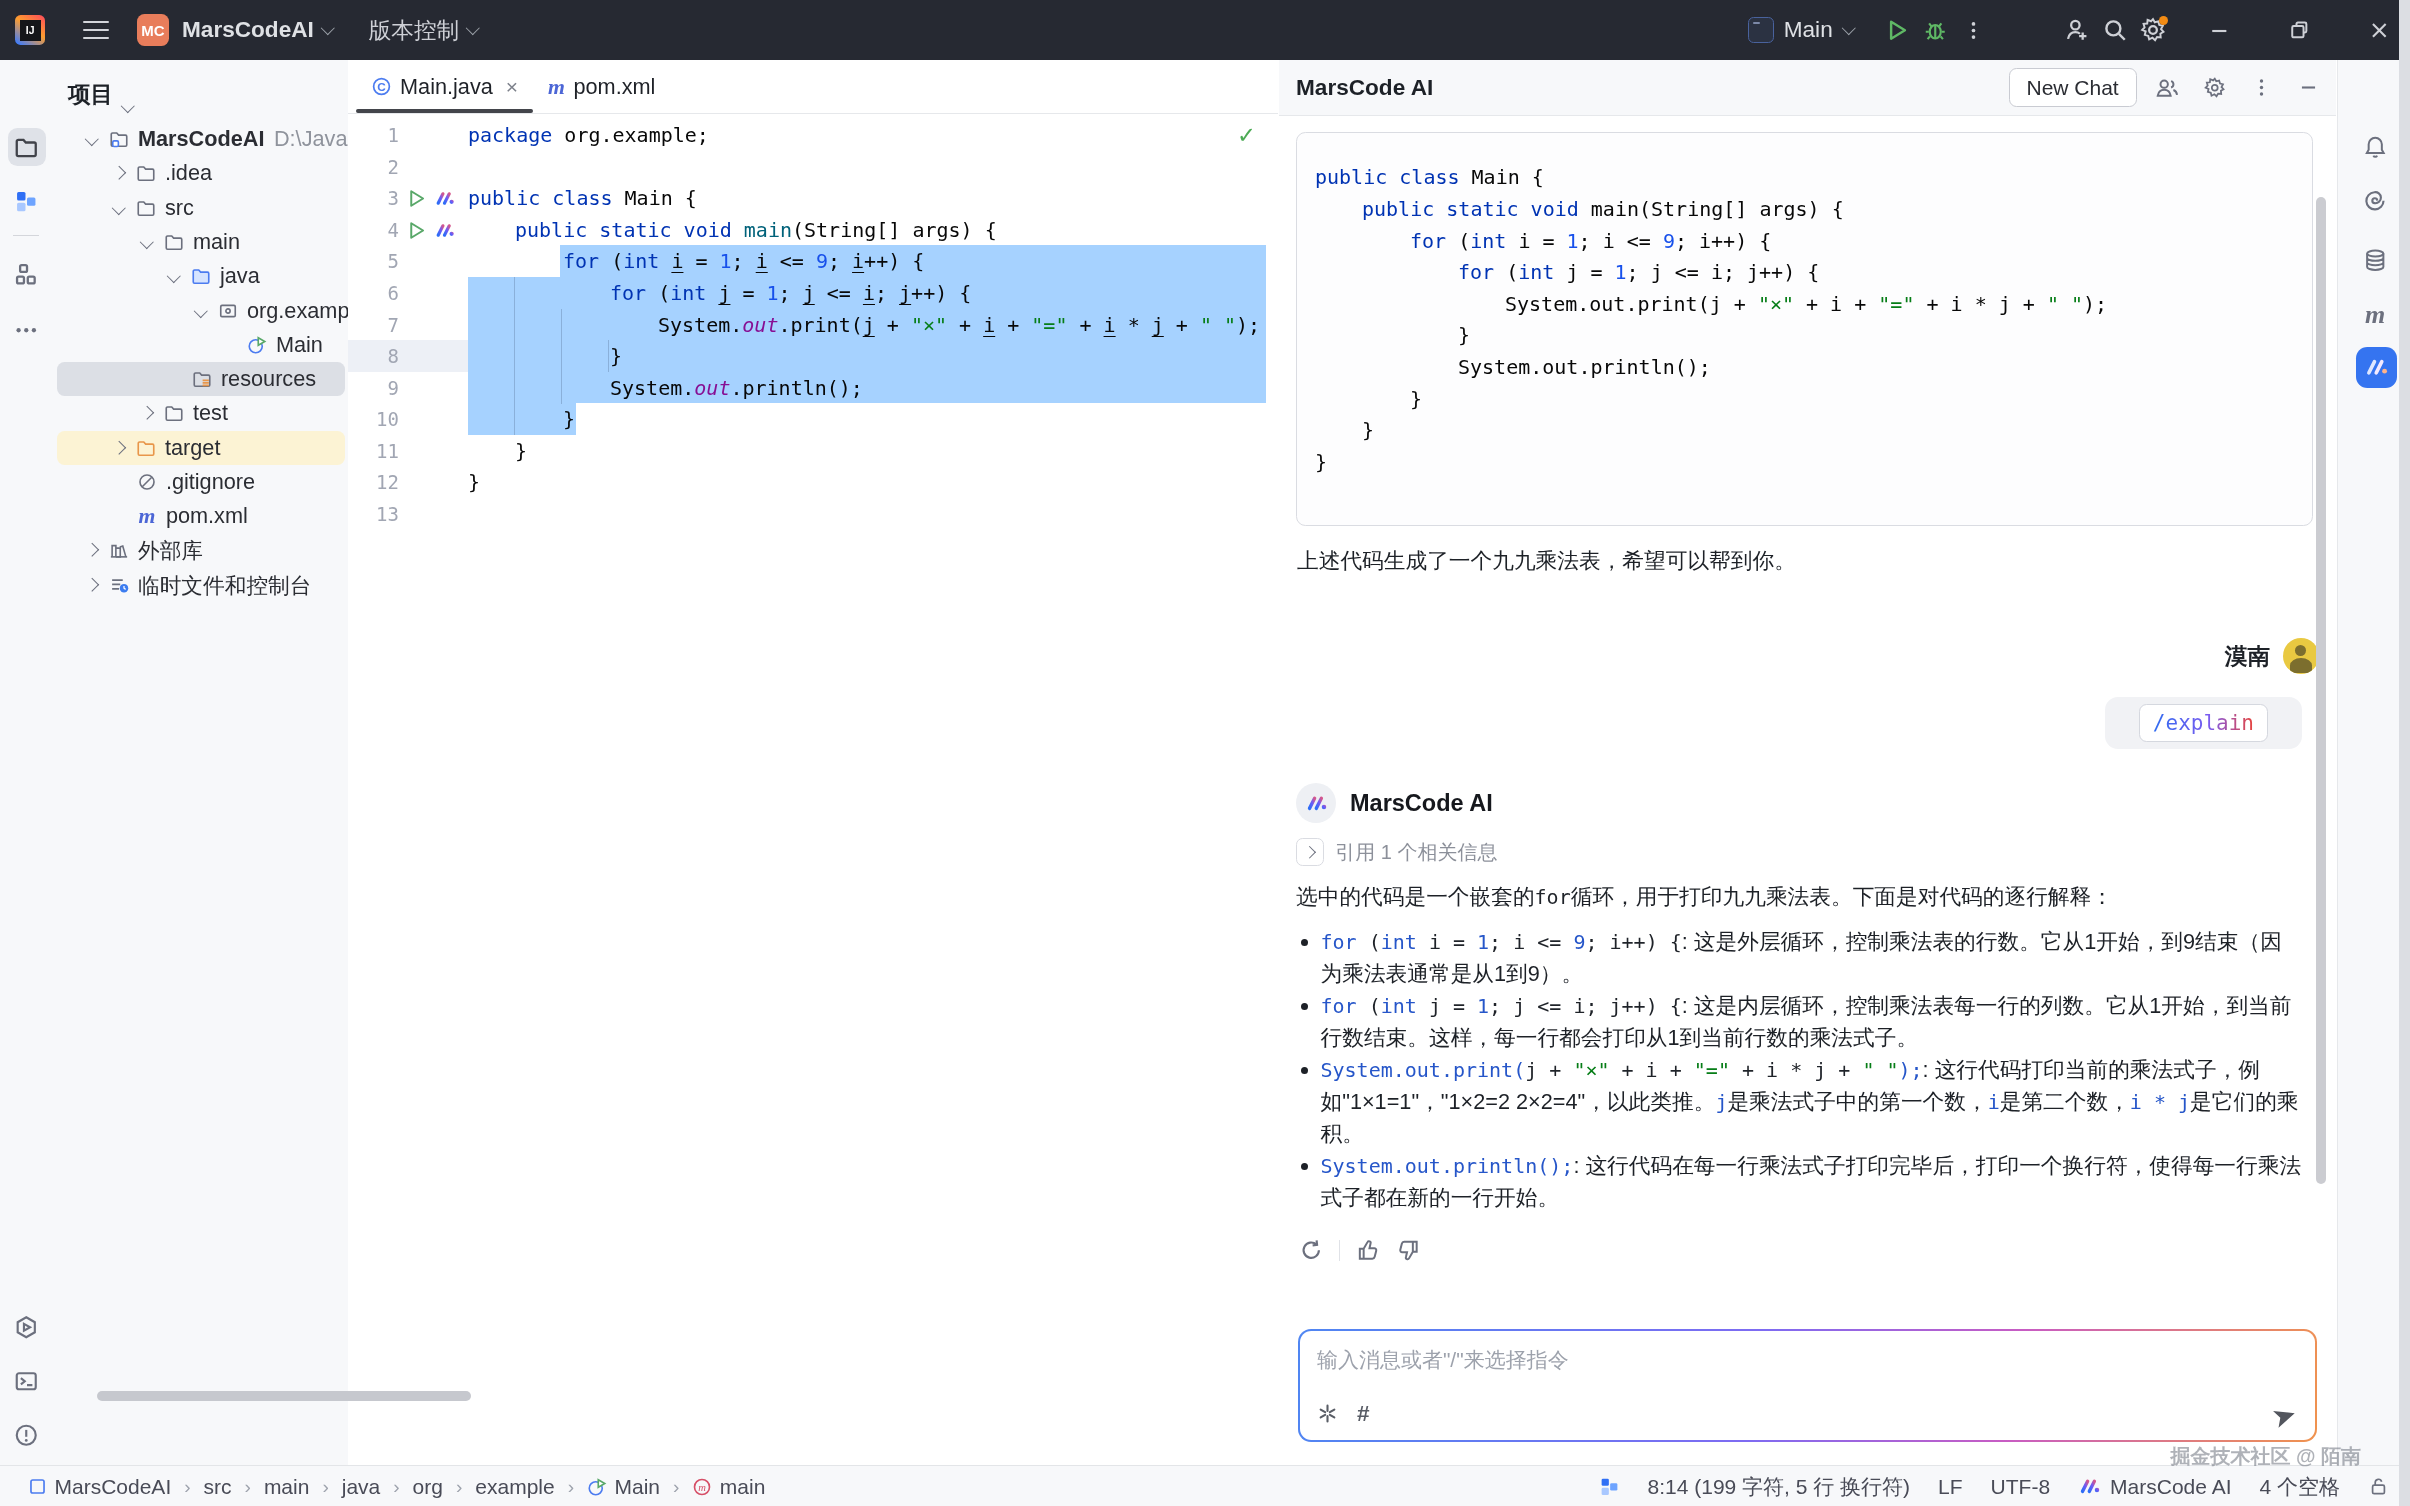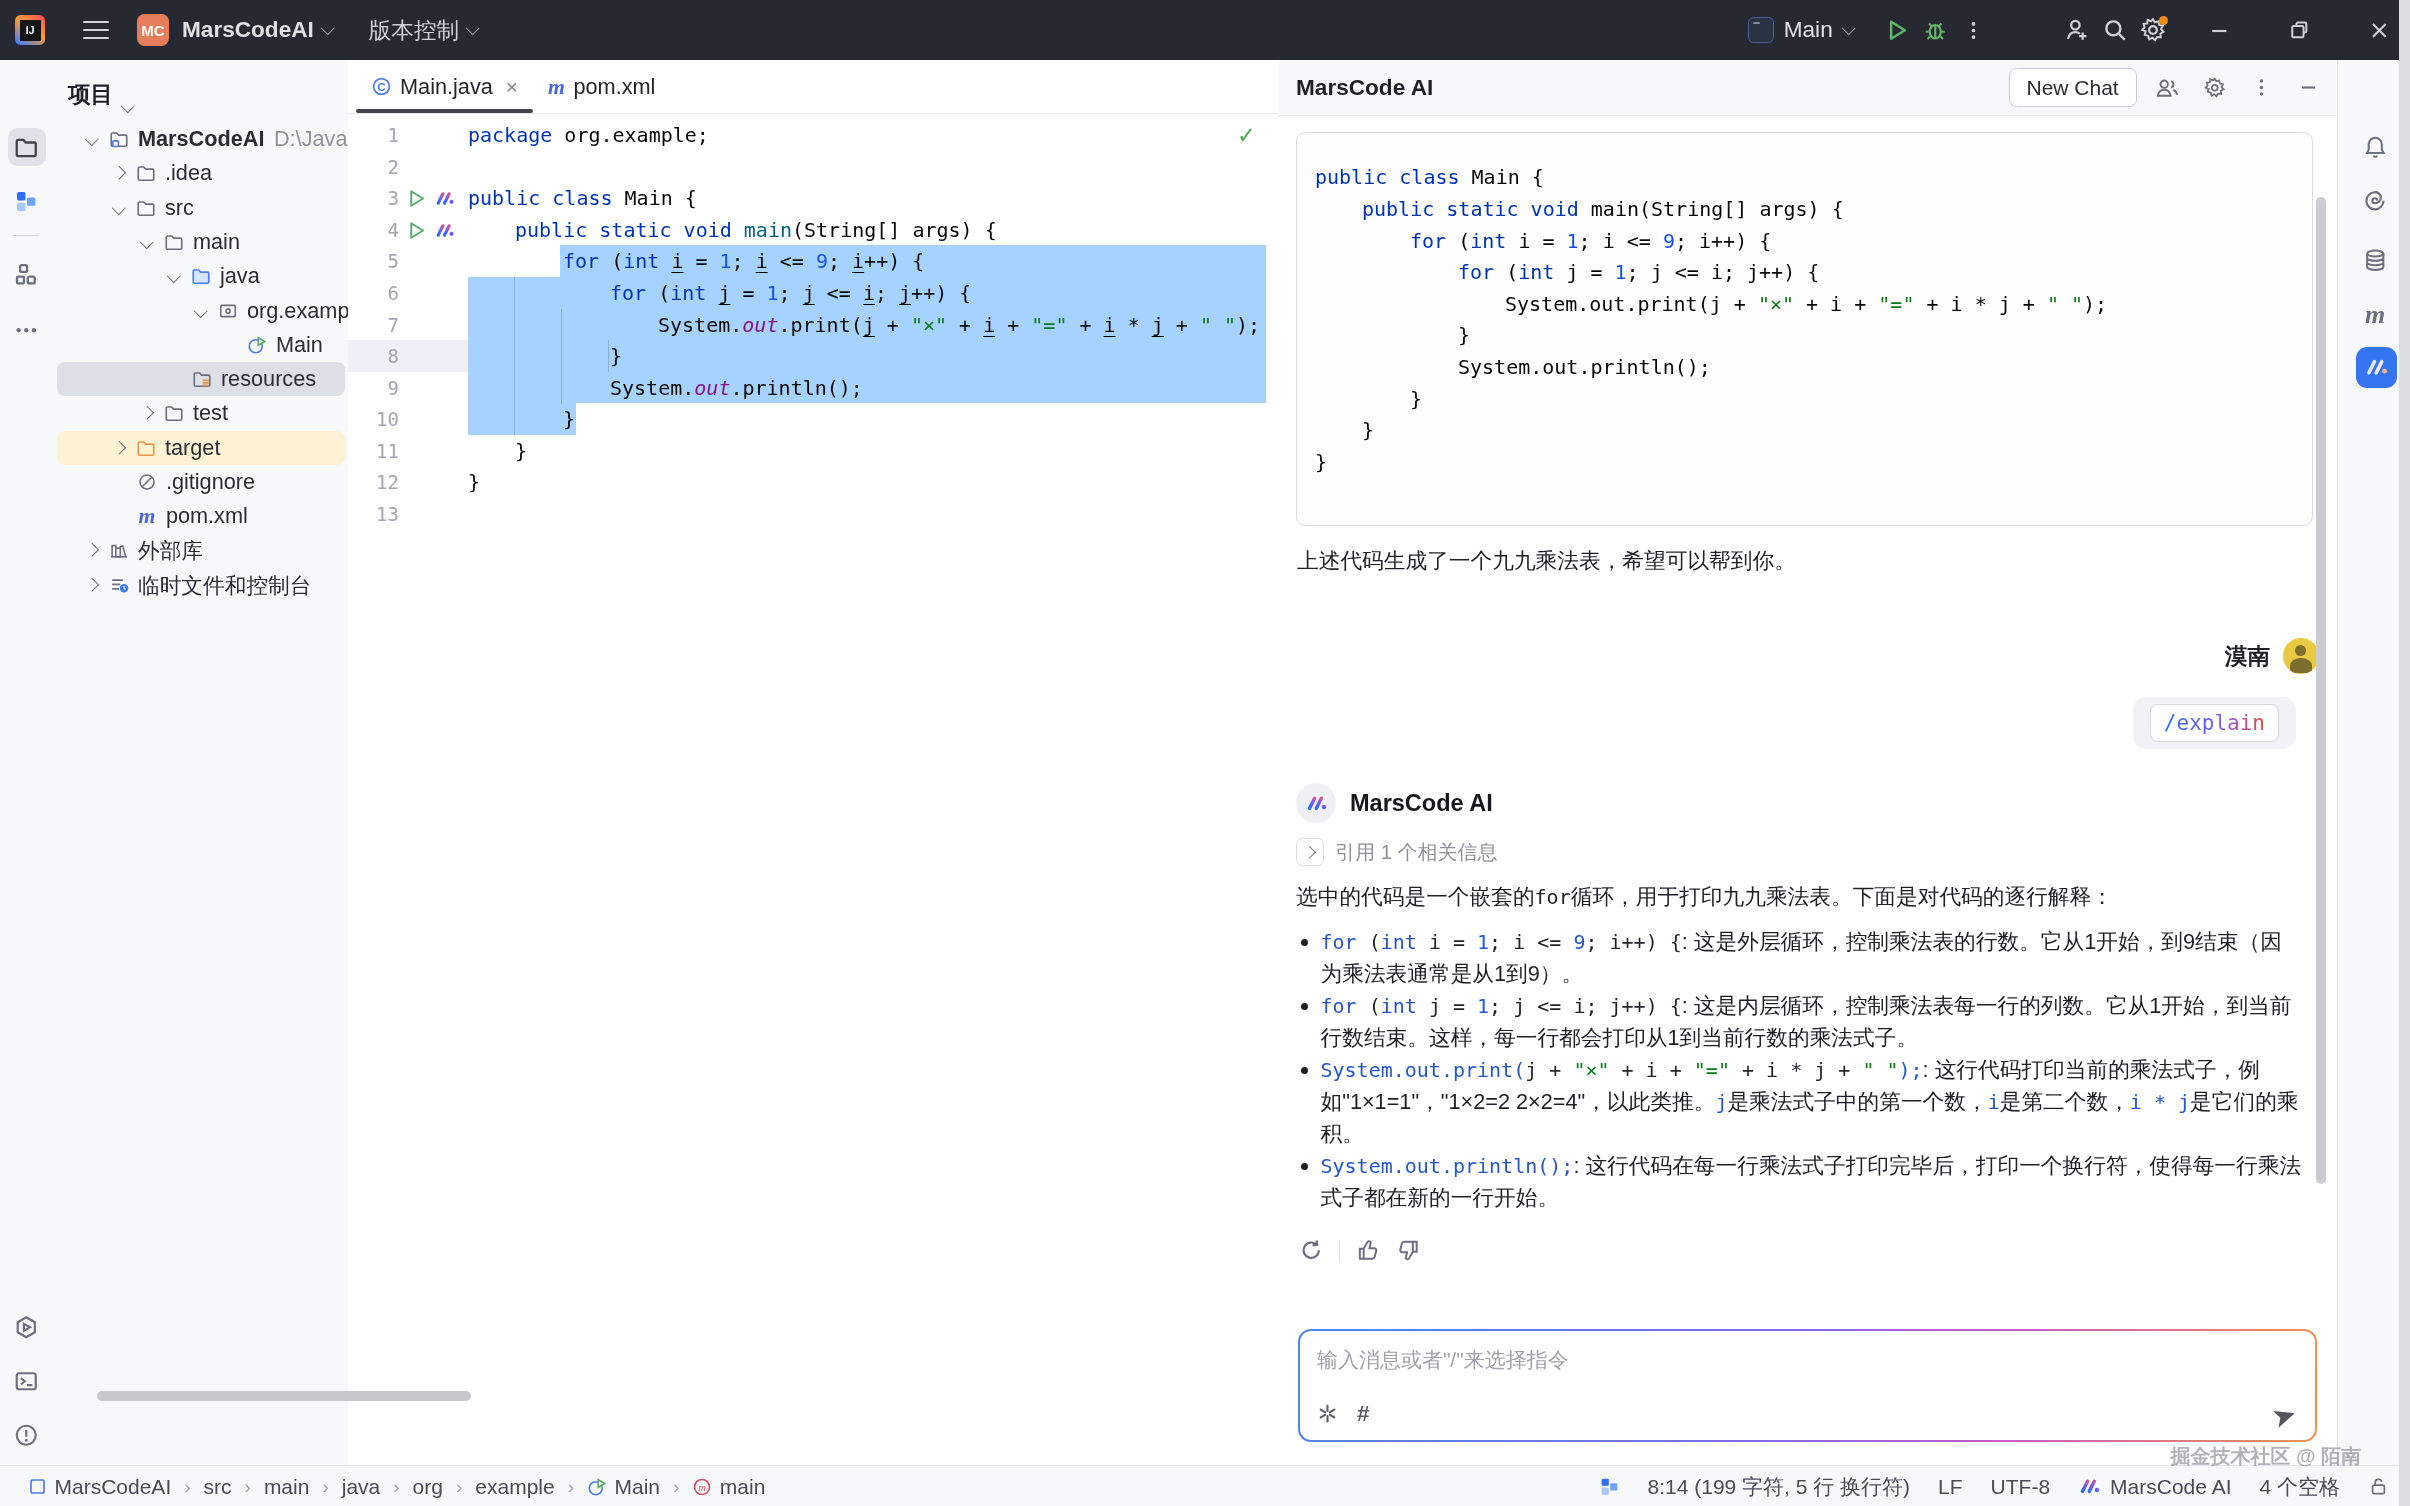--- a/index.html
+++ b/index.html
@@ -75,21 +75,21 @@
   #newchat{border:0.9px solid #c9cbd2;border-radius:7.5px;background:#fff;font-size:21px;color:#2b2d33;padding:6.6px 17px;font-family:inherit;}
   .hbtn{width:32px;height:32px;display:flex;align-items:center;justify-content:center;}
   #codebox{position:absolute;left:17px;top:72px;width:1015px;height:392px;border:0.9px solid #dadce2;border-radius:9.4px;background:#fdfdfe;overflow:hidden;}
   .ccl{position:absolute;height:32px;line-height:32px;font-family:"DejaVu Sans Mono",monospace;font-size:20px;white-space:pre;}
   #msg1{position:absolute;left:18px;top:486px;font-size:21.7px;color:#1d2127;}
   #userrow{position:absolute;right:17px;top:578px;display:flex;align-items:center;gap:13px;}
   #username{font-size:22.6px;font-weight:bold;color:#1d2127;}
   #useravatar{width:36px;height:36px;border-radius:50%;background:#e9c941;position:relative;overflow:hidden;}
   #useravatar .head{position:absolute;left:12.2px;top:6.6px;width:11.3px;height:11.3px;border-radius:50%;background:#7c6e2e;}
   #useravatar .body{position:absolute;left:6.6px;top:20px;width:22.6px;height:15px;border-radius:50% 50% 0 0;background:#7c6e2e;}
-  #userbubble{position:absolute;right:40px;top:637px;background:#f1f2f5;border-radius:13px;padding:14px 17px;}
+  #userbubble{position:absolute;right:34px;top:637px;background:#f1f2f5;border-radius:13px;padding:14px 34px;}
   #explain-pill{background:#fff;border:0.9px solid #d5d8df;border-radius:7.5px;padding:5.6px 13px;
      font-family:"DejaVu Sans Mono",monospace;font-size:21px;
      background-clip:padding-box;}
   #explain-pill span{background:linear-gradient(90deg,#2f6bf0 0%,#7a5cf0 55%,#e8443c 100%);
      -webkit-background-clip:text;background-clip:text;color:transparent;}
   #airow{position:absolute;left:17px;top:723px;display:flex;align-items:center;gap:14px;}
   #aiavatar{width:40px;height:40px;border-radius:50%;background:#eef0f4;display:flex;align-items:center;justify-content:center;}
   #ainame{font-size:23.5px;font-weight:bold;color:#16181d;}
   #refrow{position:absolute;left:17px;top:778px;display:flex;align-items:center;gap:11.3px;color:#8c909a;font-size:20px;}
   #refbtn{width:26px;height:26px;background:#fff;border:0.9px solid #dadce2;border-radius:6.6px;display:flex;align-items:center;justify-content:center;}

